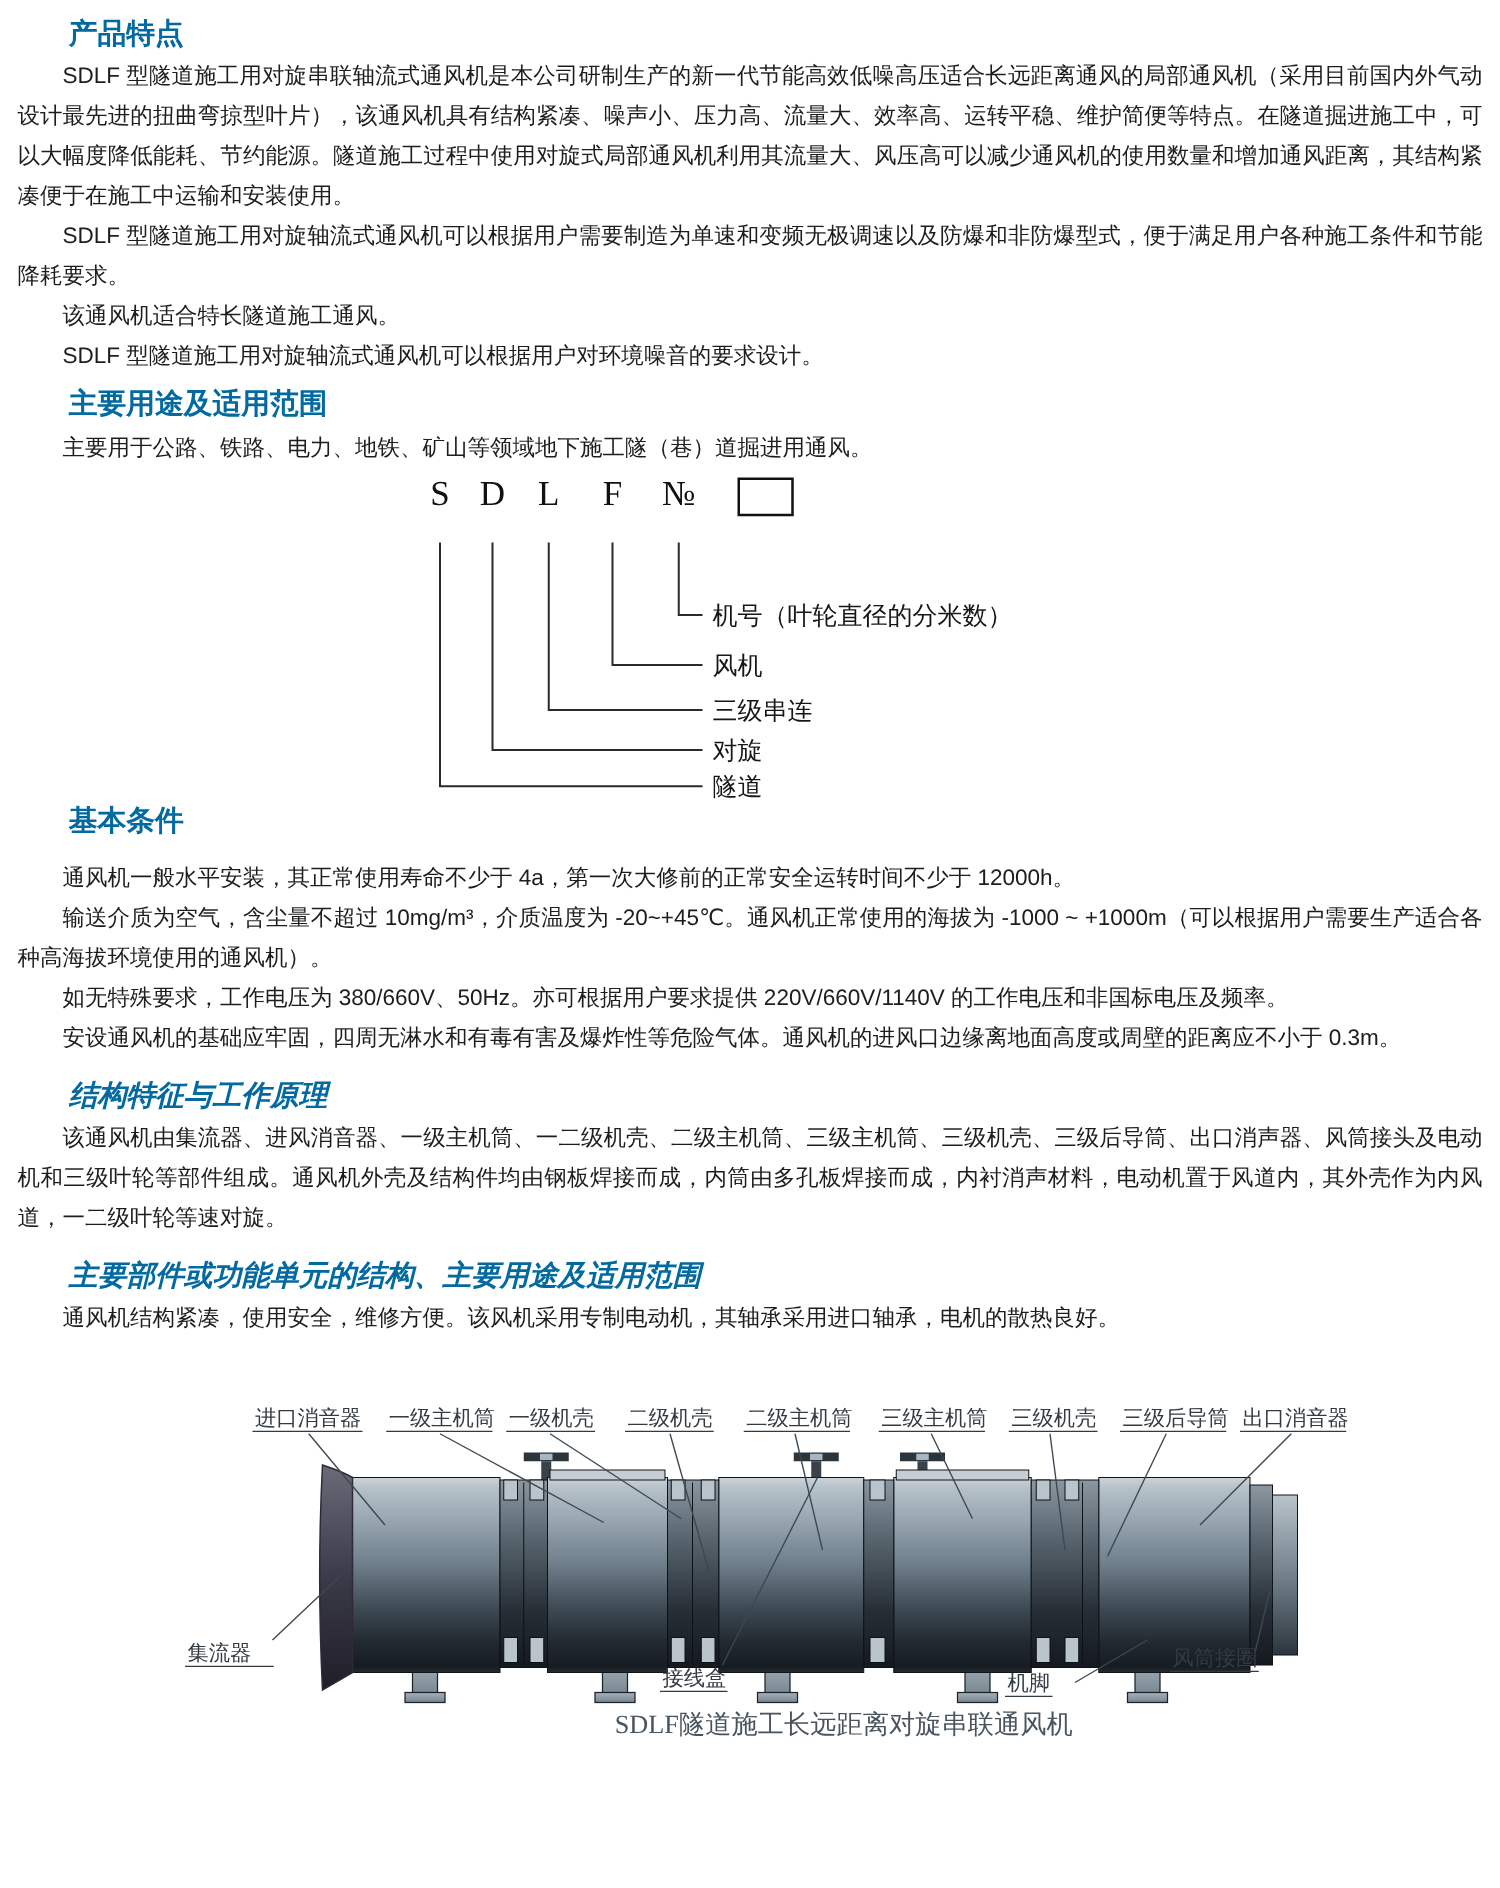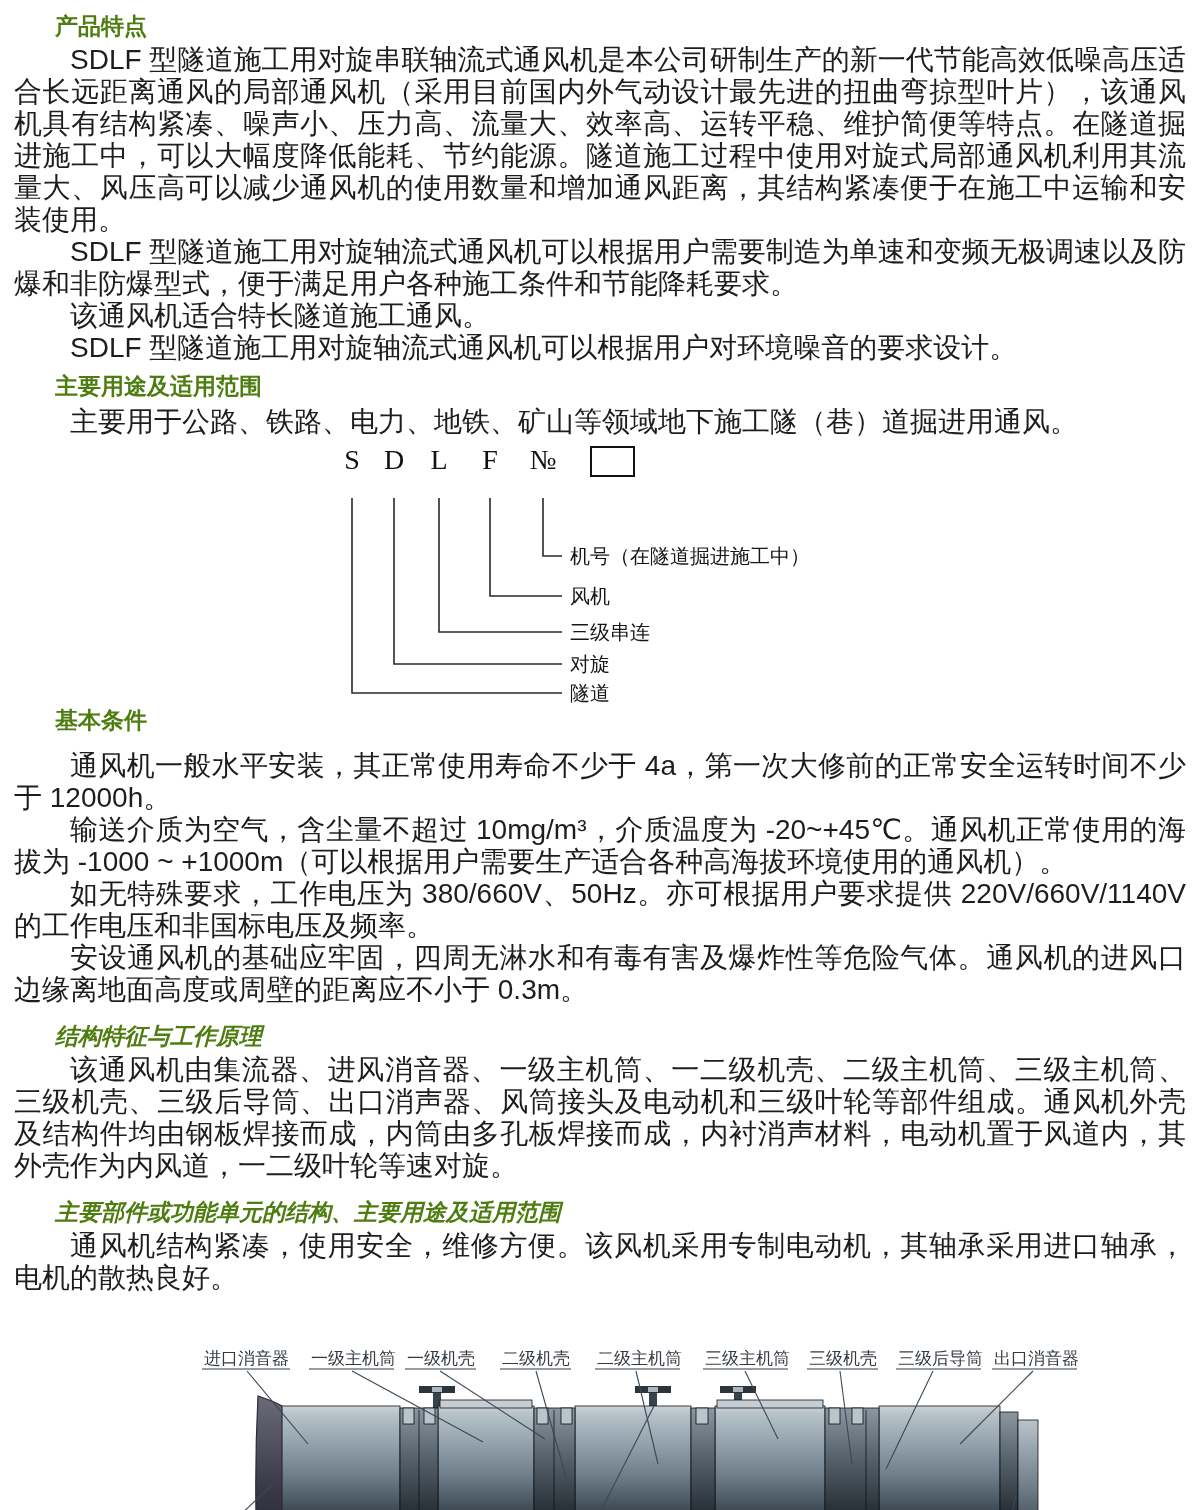--- a/index.html
+++ b/index.html
@@ -1,26 +1,26 @@
 <!DOCTYPE html>
 <html><head>
 <meta charset="utf-8">
 <style>
   html,body{margin:0;padding:0;background:#ffffff;}
   body{width:1200px;height:1510px;overflow:hidden;
        font-family:"Liberation Sans","DejaVu Sans",sans-serif;color:#1d1d1d;}
   .page{position:relative;width:1200px;height:1510px;background:#fff;}
   .content{padding:0 14px;}
-  .sec-heading{font-size:23px;font-weight:bold;color:#4d7c0f;
+  .sec-heading{font-size:23px;font-weight:bold;color:#0369a1;
                margin:8px 0 6px 41px;line-height:28px;}
   .h-first{margin-top:12px;margin-bottom:4px;}
   .h-model{margin-bottom:0;}
   .h-basic{margin-top:0;margin-bottom:16px;}
   .h-struct,.h-comp{margin-top:16px;margin-bottom:4px;font-style:italic;}
-  p.body-par{font-size:28px;line-height:32px;margin:0;text-align:justify;
+  p.body-par{font-size:18px;line-height:32px;margin:0;text-align:justify;
              text-indent:2em;letter-spacing:0;}
   
   .model-diagram{position:relative;width:1200px;height:268px;}
   .model-letter{position:absolute;top:6px;width:40px;text-align:center;
                 font-family:"Liberation Serif","DejaVu Serif",serif;
                 font-size:28px;color:#111;}
   .model-box{position:absolute;left:590px;top:8px;width:41px;height:27px;
              border:2px solid #111;}
   .model-label{position:absolute;left:570px;font-size:20px;color:#161616;
                font-family:"Liberation Serif","DejaVu Serif",serif;white-space:nowrap;}
@@ -56,21 +56,21 @@
     <svg class="model-lines" width="1200" height="268" viewBox="0 0 1200 268">
       <g stroke="#2a2a2a" stroke-width="1.6" fill="none">
         <polyline points="543,60 543,118 562,118"></polyline>
         <polyline points="490,60 490,158 562,158"></polyline>
         <polyline points="439,60 439,194 562,194"></polyline>
         <polyline points="394,60 394,226 562,226"></polyline>
         <polyline points="352,60 352,255 562,255"></polyline>
       </g>
     </svg>
 
-    <span class="model-label" style="top:105px">机号（在隧道掘进施工中）</span>
+    <span class="model-label" style="top:105px">机号（叶轮直径的分米数）</span>
     <span class="model-label" style="top:145px">风机</span>
     <span class="model-label" style="top:181px">三级串连</span>
     <span class="model-label" style="top:213px">对旋</span>
     <span class="model-label" style="top:242px">隧道</span>
   </div>
 
   <div class="content">
     <h2 class="sec-heading h-basic">基本条件</h2>
     <p class="body-par">通风机一般水平安装，其正常使用寿命不少于 4a，第一次大修前的正常安全运转时间不少于 12000h。</p>
     <p class="body-par">输送介质为空气，含尘量不超过 10mg/m³，介质温度为 -20~+45℃。通风机正常使用的海拔为 -1000 ~ +1000m（可以根据用户需要生产适合各种高海拔环境使用的通风机）。</p>

